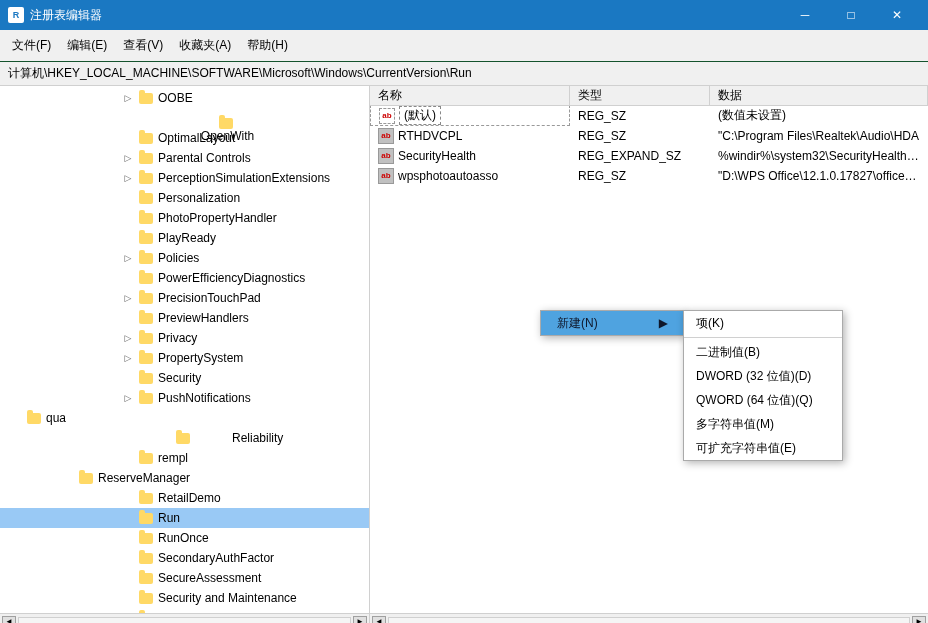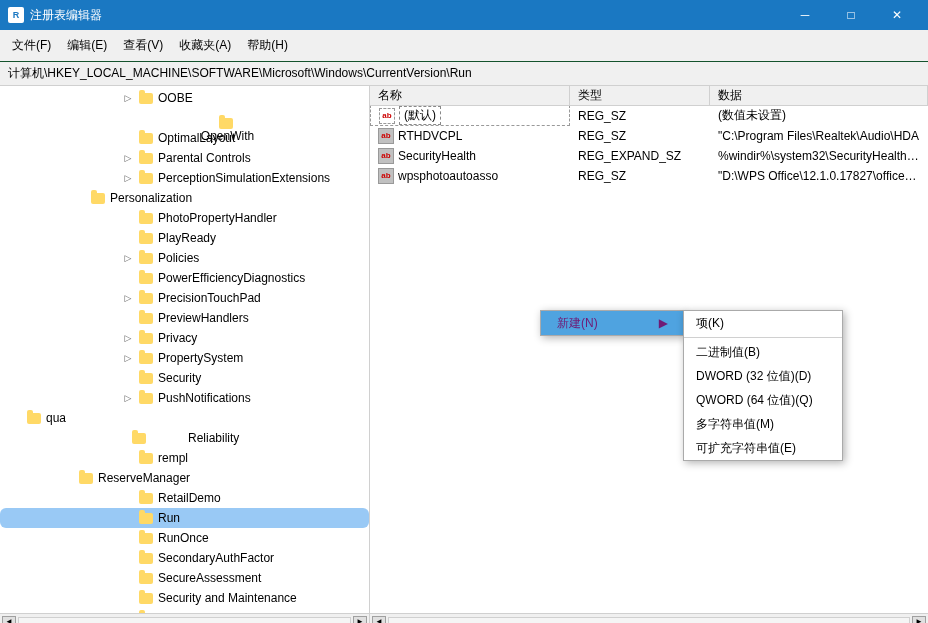--- a/index.html
+++ b/index.html
@@ -102,21 +102,21 @@
     }
     .tree-item {
       display: flex;
       align-items: center;
       height: 20px;
       padding-left: 8px;
       cursor: pointer;
       white-space: nowrap;
       font-size: 12px;
     }
-    .tree-item.run-selected { background: #99c9f5; border-radius: 6px; }
+    .tree-item.run-selected { background: #99c9f5; }
     .tree-arrow {
       width: 16px;
       height: 16px;
       display: flex;
       align-items: center;
       justify-content: center;
       font-size: 9px;
       color: #666;
       margin-right: 2px;
     }
@@ -230,21 +230,21 @@
     }
     .ctx-item {
       height: 24px;
       display: flex;
       align-items: center;
       padding: 0 16px;
       font-size: 12px;
       cursor: pointer;
       white-space: nowrap;
     }
-    .ctx-item.highlighted { background: #4fa3e0; color: #701a75; }
+    .ctx-item.highlighted { background: #4fa3e0; color: #0f172a; }
     .ctx-separator {
       height: 1px;
       background: #d0d0d0;
       margin: 2px 0;
     }
 
     
     .submenu {
       position: absolute;
       top: 310px;
@@ -336,21 +336,21 @@
           </div>
         <span class="tree-label">Parental Controls</span>
       </div>
       <div class="tree-item" style="padding-left:120px;">
         <div class="tree-arrow">▷</div>
         <div class="folder-icon">
             <div class="folder-img"></div>
           </div>
         <span class="tree-label">PerceptionSimulationExtensions</span>
       </div>
-      <div class="tree-item" style="padding-left:72px;">
+      <div class="tree-item" style="padding-left:120px;">
         <div class="tree-arrow" style="visibility:hidden;">▷</div>
         <div class="folder-icon">
             <div class="folder-img"></div>
           </div>
         <span class="tree-label">Personalization</span>
       </div>
       <div class="tree-item" style="padding-left:120px;">
         <div class="tree-arrow" style="visibility:hidden;">▷</div>
         <div class="folder-icon">
             <div class="folder-img"></div>
@@ -420,21 +420,21 @@
           </div>
         <span class="tree-label">PushNotifications</span>
       </div>
       <div class="tree-item" style="">
         <div class="tree-arrow" style="visibility:hidden;">▷</div>
         <div class="folder-icon">
             <div class="folder-img"></div>
           </div>
         <span class="tree-label">qua</span>
       </div>
-      <div class="tree-item" style="padding-left:76px;gap:37px;">
+      <div class="tree-item" style="padding-left:120px;gap:37px;">
         <div class="tree-arrow" style="visibility:hidden;">▷</div>
         <div class="folder-icon">
             <div class="folder-img"></div>
           </div>
         <span class="tree-label">Reliability</span>
       </div>
       <div class="tree-item" style="padding-left:120px;">
         <div class="tree-arrow" style="visibility:hidden;">▷</div>
         <div class="folder-icon">
             <div class="folder-img"></div>

